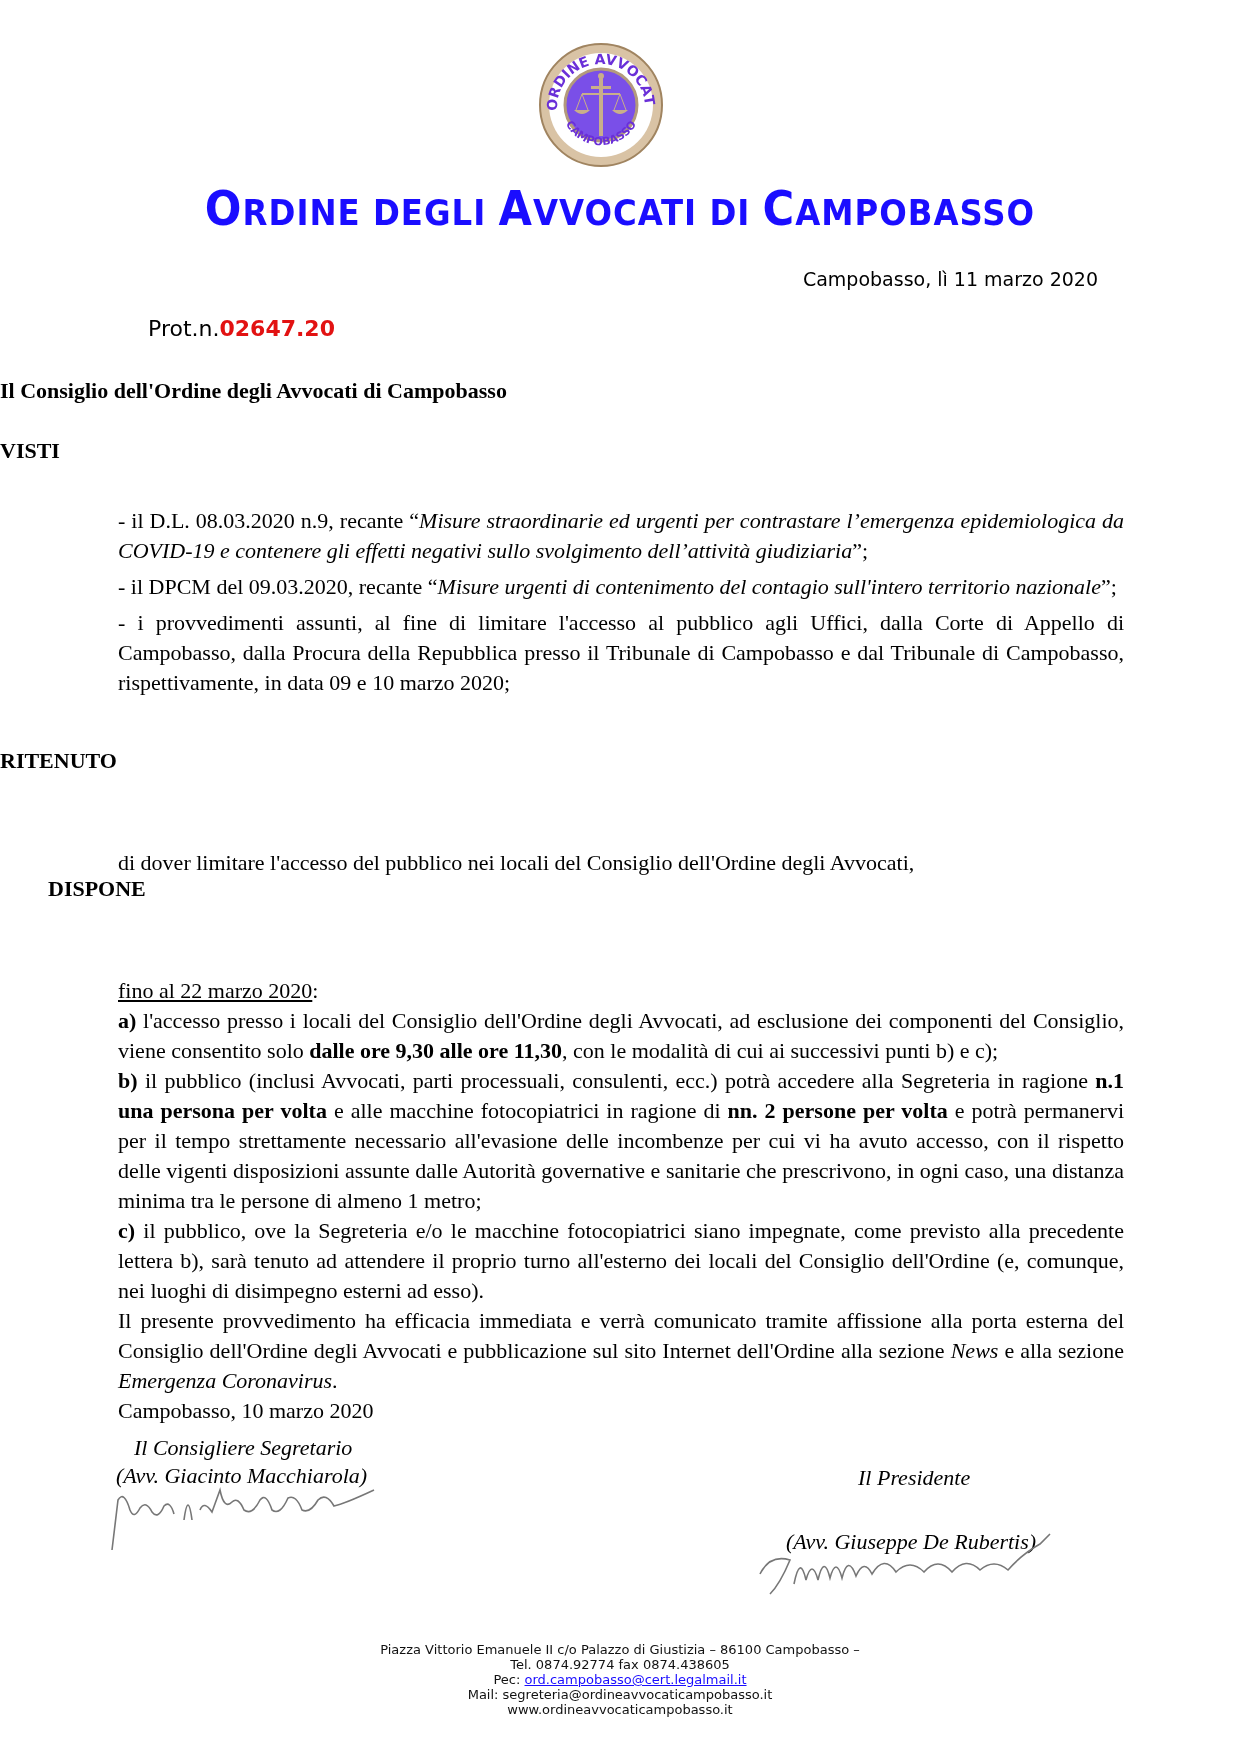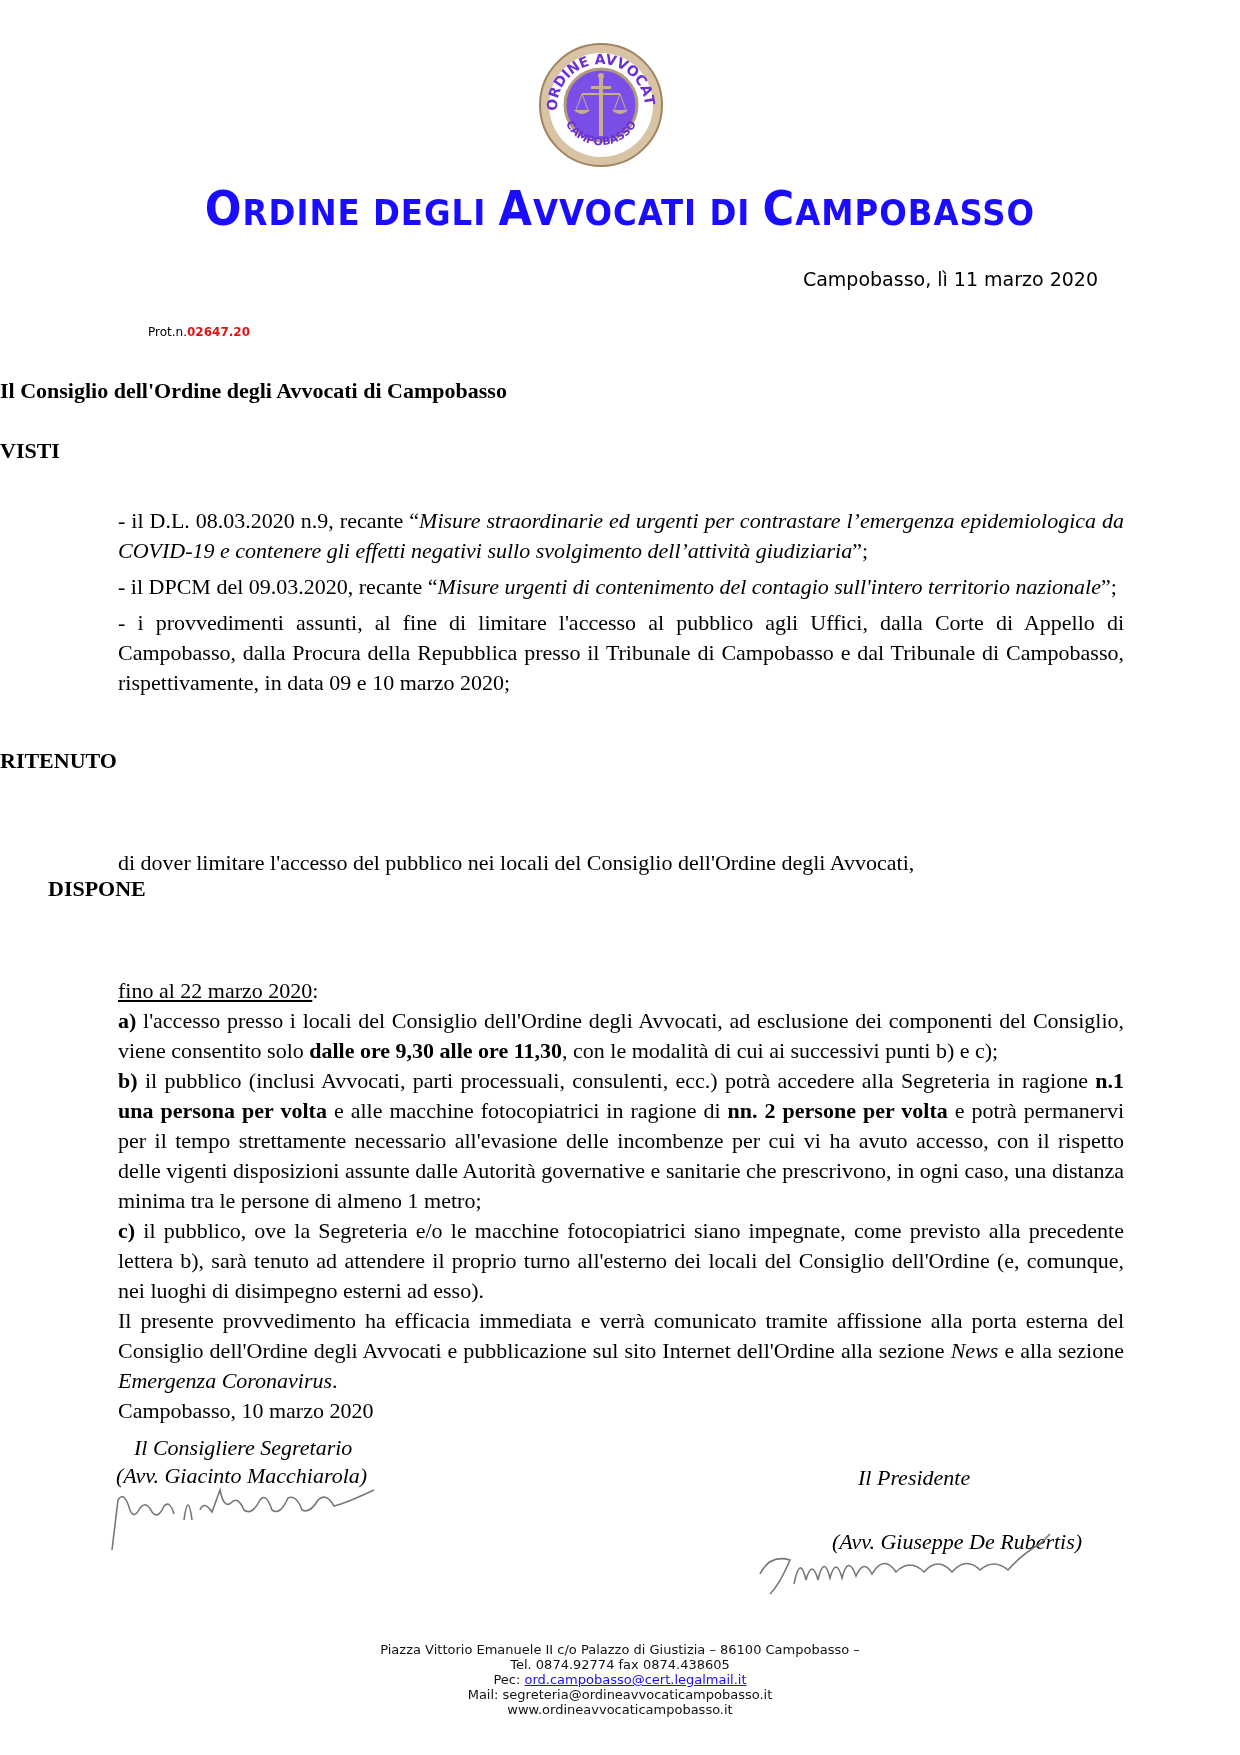--- a/index.html
+++ b/index.html
@@ -6,21 +6,21 @@
   body { width: 1240px; height: 1755px; position: relative; overflow: hidden; color: #000; }
   .abs { position: absolute; }
   .logo { left: 538px; top: 42px; width: 126px; height: 126px; }
   .title {
     left: 0; width: 1240px; top: 180px; text-align: center;
     font-family: "DejaVu Sans", sans-serif; font-weight: bold; color: #1a0dff;
     font-size: 36px; letter-spacing: 1px; font-stretch: condensed;
   }
   .title .big { font-size: 48px; }
   .place-date { right: 142px; top: 268px; font-family: "DejaVu Sans", sans-serif; font-size: 19px; }
-  .prot { left: 148px; top: 325px; font-family: "DejaVu Sans", sans-serif; font-size: 12px; }
+  .prot { left: 148px; top: 316px; font-family: "DejaVu Sans", sans-serif; font-size: 22px; }
   .prot .num { color: #e21212; font-weight: bold; }
   .body-text {
     left: 118px; width: 1006px; font-family: "Liberation Serif", serif;
     font-size: 22px; line-height: 30px; text-align: justify; margin-top: 36px;
   }
   .center-head { left: 0; width: 1240px; font-family: "Liberation Serif", serif; font-weight: bold; font-size: 22px; }
   p { margin: 0; }
   .para { margin-bottom: 6px; }
   .u { text-decoration: underline; }
   .sig { font-family: "Liberation Serif", serif; font-style: italic; font-size: 22px; line-height: 28px; }
@@ -98,21 +98,21 @@
   <p>Campobasso, 10 marzo 2020</p>
 </div>
 
 <div class="abs sig" style="left:134px; top:1434px;">Il Consigliere Segretario</div>
 <div class="abs sig" style="left:116px; top:1462px;">(Avv. Giacinto Macchiarola)</div>
 <svg class="abs" style="left:104px; top:1480px;" width="330" height="80">
   <path class="scribble" d="M8 70 L14 20 Q20 10 26 30 Q30 40 36 28 Q42 20 48 32 Q54 40 60 26 Q66 20 70 34 M80 40 Q84 10 88 40 M96 30 Q100 20 108 32 L116 10 Q120 30 128 22 Q134 16 140 30 Q148 36 156 20 Q162 12 168 30 Q176 36 184 18 Q192 14 198 30 Q206 34 214 20 Q222 12 230 26 Q240 24 270 10"></path>
 </svg>
 
 <div class="abs sig" style="left:858px; top:1464px;">Il Presidente</div>
-<div class="abs sig" style="left:832px; top:1528px;">(Avv. Giuseppe De Rubertis)</div>
+<div class="abs sig" style="left:786px; top:1528px;">(Avv. Giuseppe De Rubertis)</div>
 <svg class="abs" style="left:750px; top:1514px;" width="350" height="90">
   <path class="scribble" d="M10 60 Q20 40 40 46 Q30 70 20 80 M44 70 Q50 40 56 66 Q62 44 68 66 Q74 40 80 64 Q86 42 92 64 Q98 40 106 62 Q114 44 122 60 Q134 40 146 58 Q160 44 174 58 Q188 42 202 58 Q216 42 230 56 Q244 44 258 56 Q272 40 290 30 L300 20"></path>
 </svg>
 
 <div class="abs footer">
   <div>Piazza Vittorio Emanuele II c/o Palazzo di Giustizia – 86100 Campobasso –</div>
   <div>Tel. 0874.92774 fax 0874.438605</div>
   <div><span>Pec: </span><a>ord.campobasso@cert.legalmail.it</a></div>
   <div><span>Mail: </span><span>segreteria@ordineavvocaticampobasso.it</span></div>
   <div>www.ordineavvocaticampobasso.it</div>

